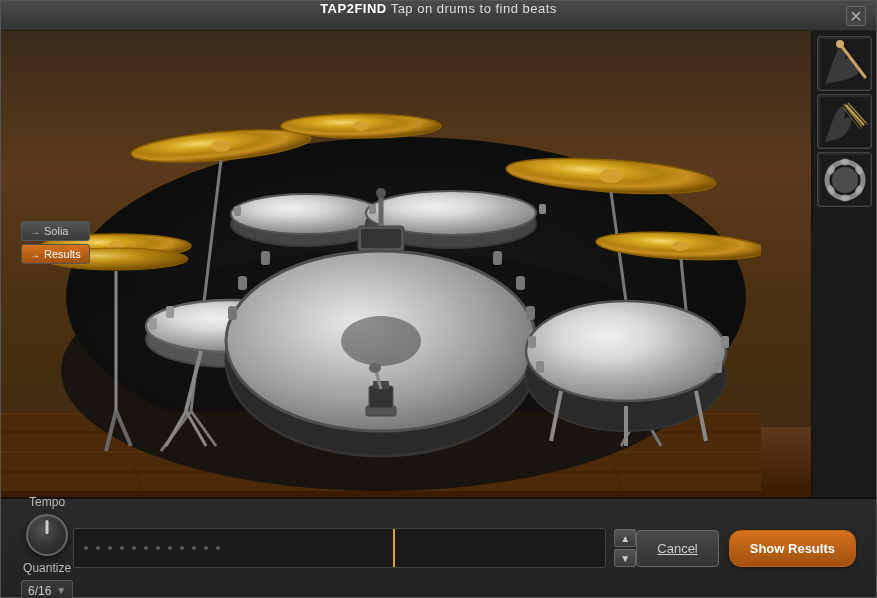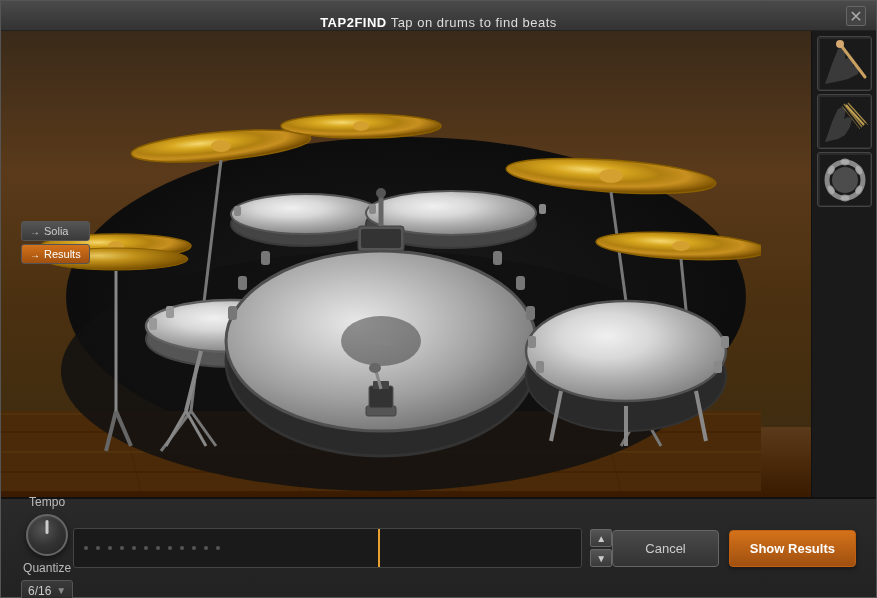--- a/index.html
+++ b/index.html
@@ -18,21 +18,21 @@
       border: 1px solid #555;
       display: flex;
       flex-direction: column;
     }
 
     
     .title-bar {
       background: linear-gradient(180deg, #4a4a4a 0%, #333 100%);
       height: 30px;
       display: flex;
-      align-items: flex-end;
+      align-items: flex-start;
       justify-content: center;
       position: relative;
       border-bottom: 1px solid #222;
       flex-shrink: 0;
     }
     .title-bar-text {
       color: #ddd;
       font-size: 13px;
       letter-spacing: 0.5px;
     }
@@ -287,34 +287,35 @@
     }
 
     
     .action-buttons {
       display: flex;
       gap: 10px;
       align-items: center;
     }
 
     .btn-cancel {
-      padding: 10px 32px;
+      padding: 10px 20px;
       background: linear-gradient(180deg, #4a4a4a 0%, #333 100%);
       border: 1px solid #666;
       border-radius: 4px;
       color: #ccc;
       font-size: 13px;
       cursor: pointer;
+      text-decoration: underline;
     }
 
     .btn-show-results {
       padding: 10px 20px;
       background: linear-gradient(180deg, #d4721a 0%, #a05010 100%);
       border: 1px solid #c06010;
-      border-radius: 4px;
+      border-radius: 12px;
       color: #fff;
       font-size: 13px;
       font-weight: bold;
       cursor: pointer;
       box-shadow: 0 2px 4px rgba(0,0,0,0.4);
     }
   </style>
 </head>
 <body>
 

